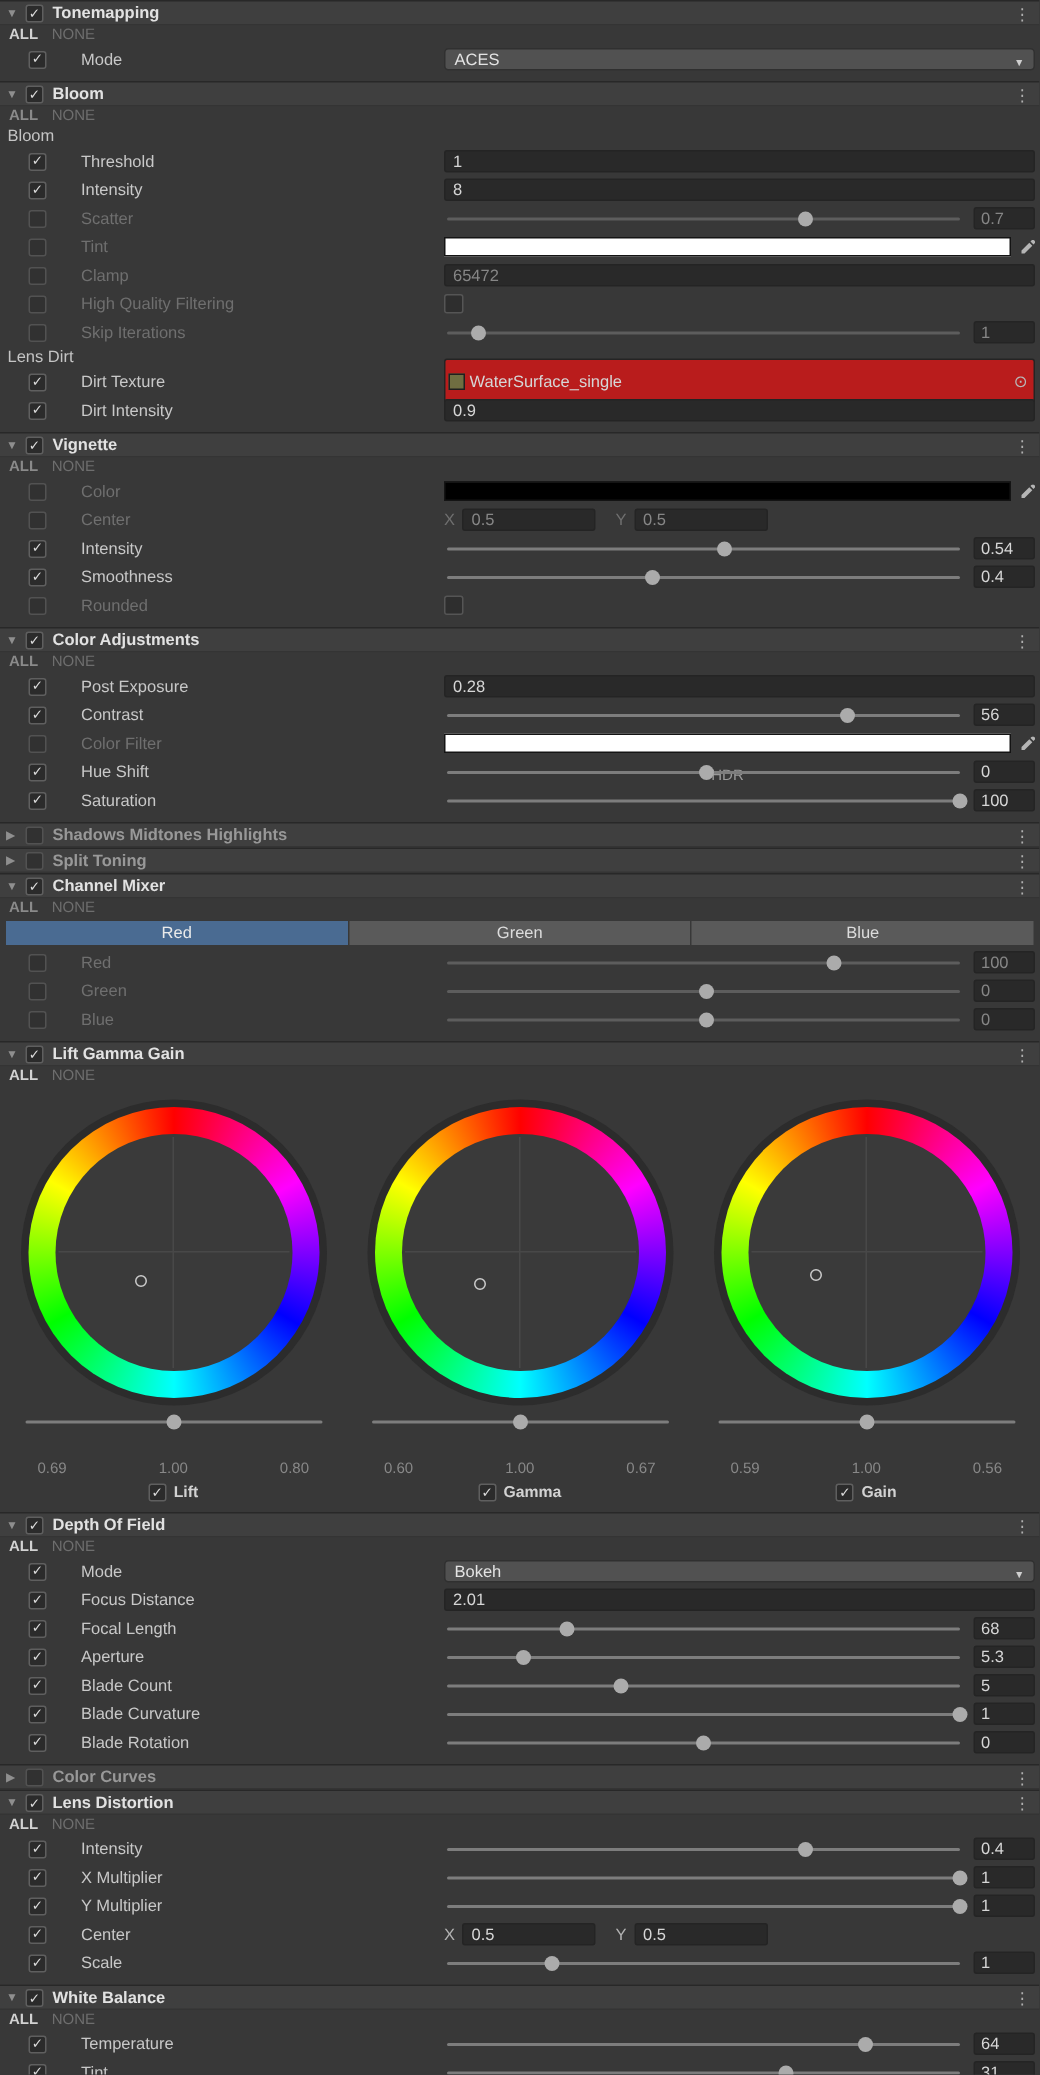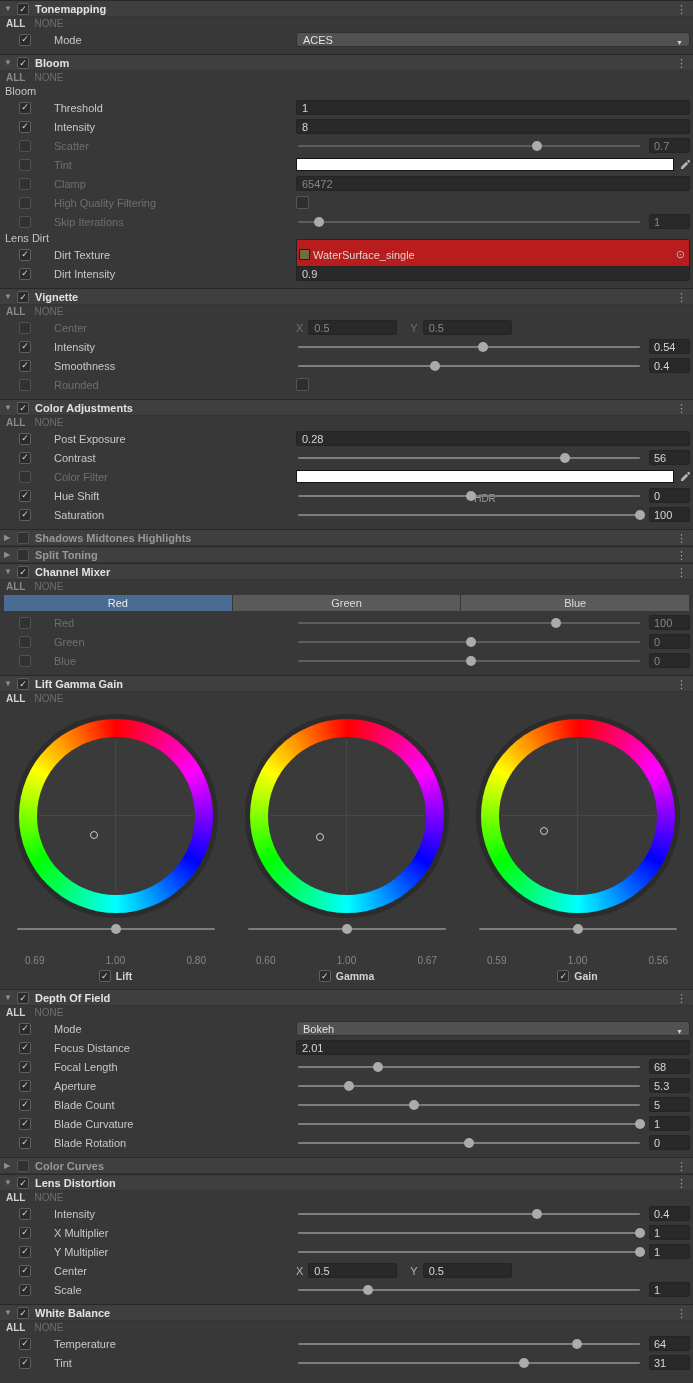--- a/index.html
+++ b/index.html
@@ -282,20 +282,34 @@
           <span class="kebab">⋮</span>
         </div>
         <div class="sec-body">
           <div class="allnone">
             <span class="all dim">ALL</span>
             <span class="none">NONE</span>
           </div>
           <div class="row">
             <div class="row-left">
               <span class="cbox off"></span>
+              <span class="row-label dim">Color</span>
+            </div>
+            <div class="field">
+              <div class="swatch" style="background: rgb(0, 0, 0);"></div>
+              <span class="eyedrop">
+                <svg width="10" height="10" viewBox="0 0 10 10">
+                  <path d="M1 9 L3 9 L8.2 3.8 L6.2 1.8 L1 7 Z M7 1 L9 3 L9.6 2.4 A1 1 0 0 0 7.6 0.4 Z" fill="#b5b5b5"></path>
+                </svg>
+              </span>
+            </div>
+          </div>
+          <div class="row">
+            <div class="row-left">
+              <span class="cbox off"></span>
               <span class="row-label dim">Center</span>
             </div>
             <div class="field">
               <span class="xy-label dim">X</span>
               <div class="xy-field dim">0.5</div>
               <span class="xy-label dim">Y</span>
               <div class="xy-field dim">0.5</div>
             </div>
           </div>
           <div class="row">

